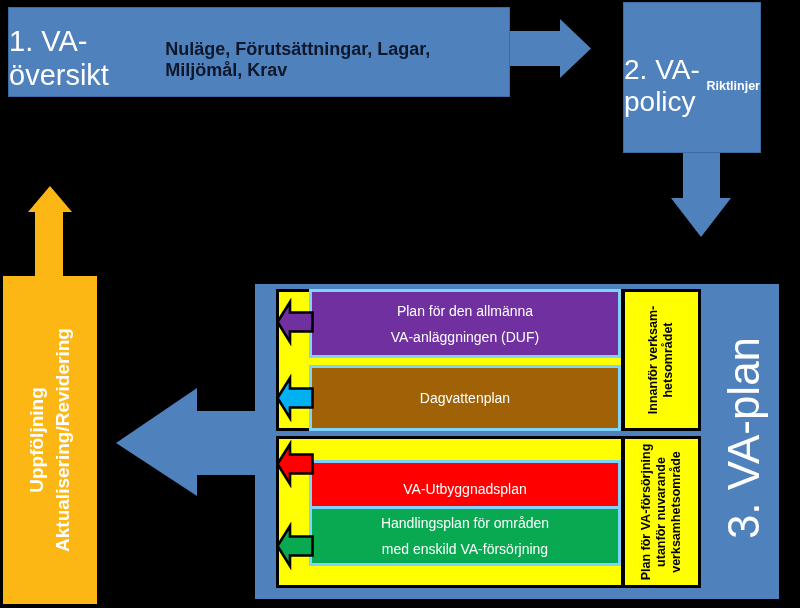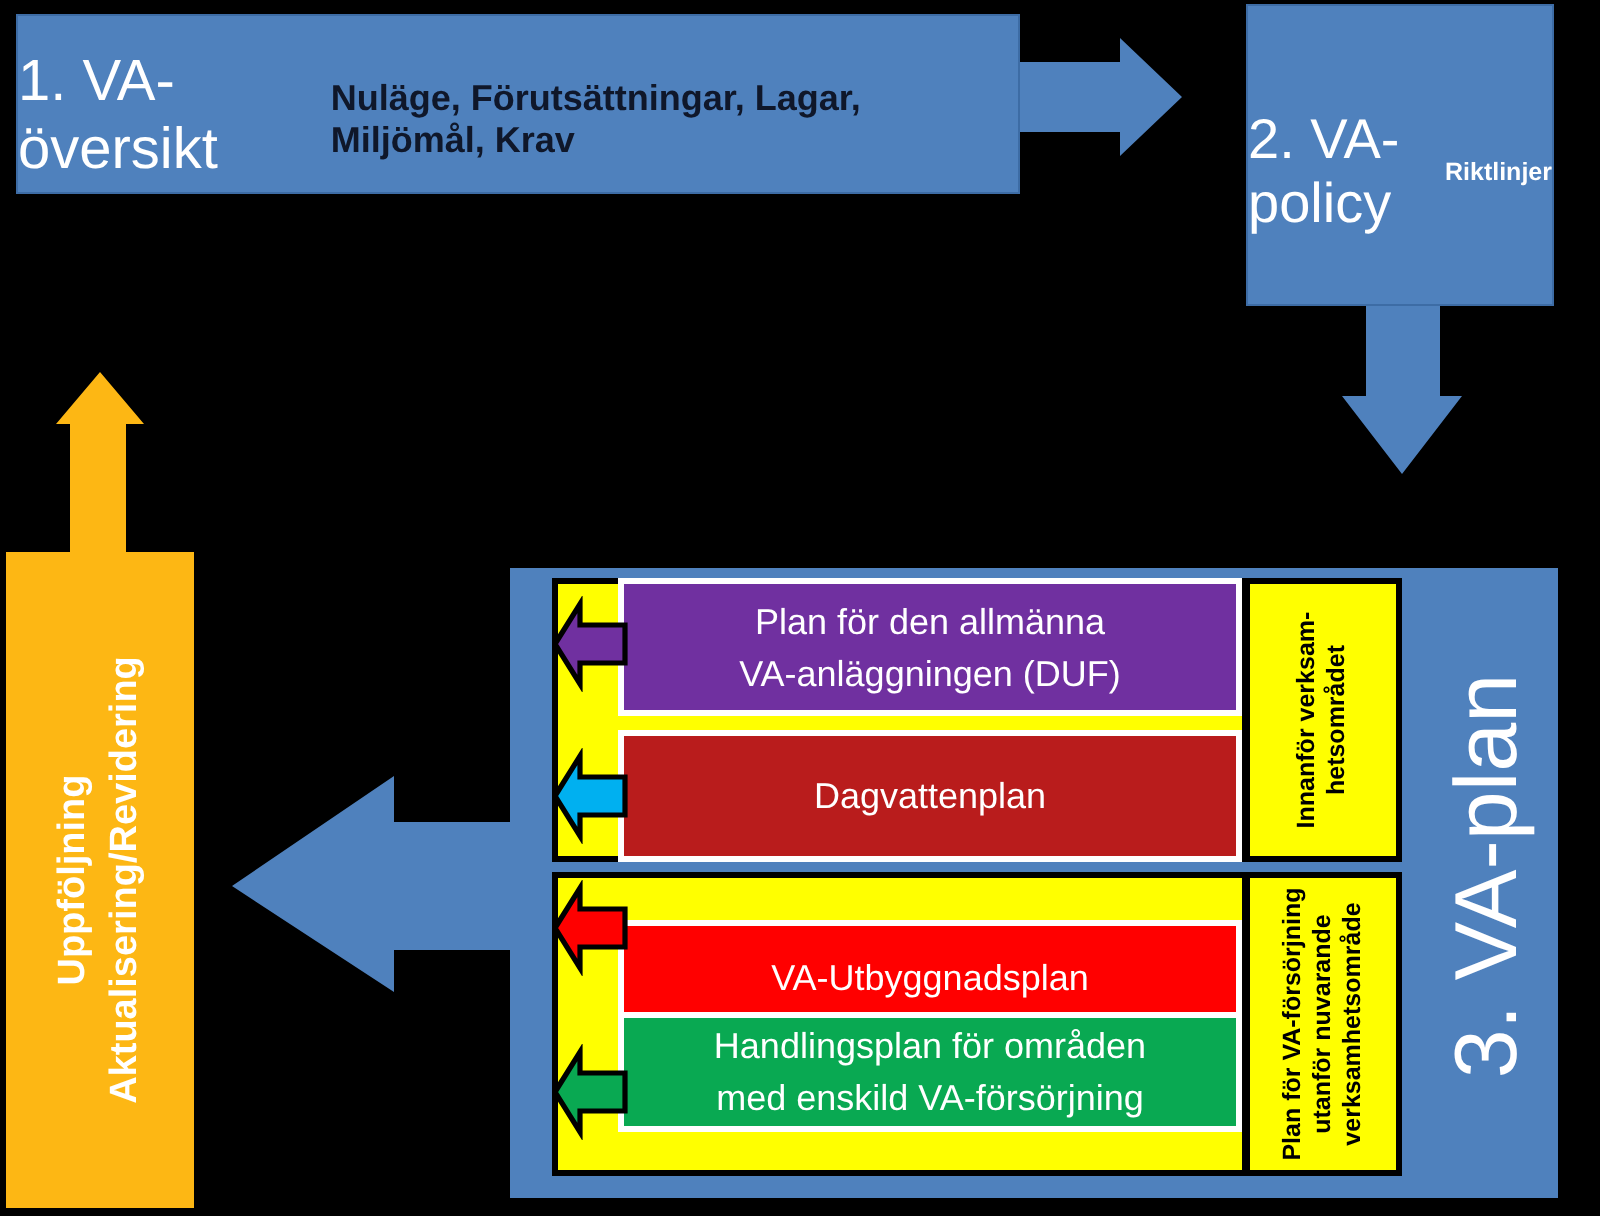--- a/index.html
+++ b/index.html
@@ -11,21 +11,21 @@
   .blue{background:#4F81BD;}
   .center-col{display:flex;flex-direction:row;align-items:center;justify-content:flex-start;}
   .flexcenter{display:flex;flex-direction:column;align-items:center;justify-content:center;}
 
   
   .box1{left:8px;top:7px;width:502px;height:90px;border:1px solid #3d6ca5;padding-top:12px;}
   .box1-title{color:#fff;font-size:29px;line-height:34px;}
   .box1-sub{color:#0f172a;font-size:18px;font-weight:bold;margin-top:3px;}
 
   
-  .box2{left:623px;top:2px;width:154px;height:151px;border:1px solid #3d6ca5;padding-top:16px;}
+  .box2{left:623px;top:2px;width:138px;height:151px;border:1px solid #3d6ca5;padding-top:16px;}
   .box2-title{color:#fff;font-size:28px;line-height:32px;}
   .box2-line{color:#fff;font-size:12.5px;font-weight:bold;line-height:18px;text-align:right;}
 
   
   .arrow-r{left:510px;top:19px;width:81px;height:59px;}
   .arrow-d{left:671px;top:153px;width:60px;height:84px;}
   .arrow-l{left:116px;top:388px;width:140px;height:108px;}
   .oarrow{left:28px;top:186px;width:44px;height:90px;}
 
   
@@ -33,23 +33,23 @@
   .rot{transform:rotate(-90deg);}
   .plan-title{left:624px;top:408px;width:240px;height:60px;color:#fff;font-size:44px;
     display:flex;align-items:center;justify-content:center;white-space:nowrap;}
 
   .ypanel{background:#FFFF00;border:3px solid #000;}
   .panelA{left:276px;top:289px;width:348px;height:142px;}
   .stripA{left:622px;top:289px;width:79px;height:142px;}
   .panelB{left:276px;top:436px;width:348px;height:152px;}
   .stripB{left:622px;top:436px;width:79px;height:152px;}
 
-  .subbox{border:3px solid #ffffff;color:#fff;font-size:18px;line-height:26px;text-align:left;}
+  .subbox{border:3px solid #7dd3fc;color:#fff;font-size:14px;line-height:26px;text-align:left;}
   .sub0{left:309px;top:289px;width:312px;height:69px;background:#7030A0;}
-  .sub1{left:309px;top:365px;width:312px;height:66px;background:#b91c1c;}
+  .sub1{left:309px;top:365px;width:312px;height:66px;background:#a16207;}
   .sub2{left:309px;top:460px;width:312px;height:58px;background:#FF0000;}
   .sub3{left:309px;top:506px;width:312px;height:60px;background:#09A952;}
 
   .sarrow{left:276px;width:38px;height:48px;}
   .sa0{top:298px;} .sa1{top:374px;} .sa2{top:440px;} .sa3{top:522px;}
 
   .striplabel{color:#000;font-weight:bold;font-size:12.5px;line-height:15px;text-align:center;
     display:flex;flex-direction:column;align-items:center;justify-content:center;white-space:nowrap;}
   .stripA-label{left:593px;top:338px;width:136px;height:44px;}
   .stripB-label{left:586px;top:483px;width:150px;height:58px;}

